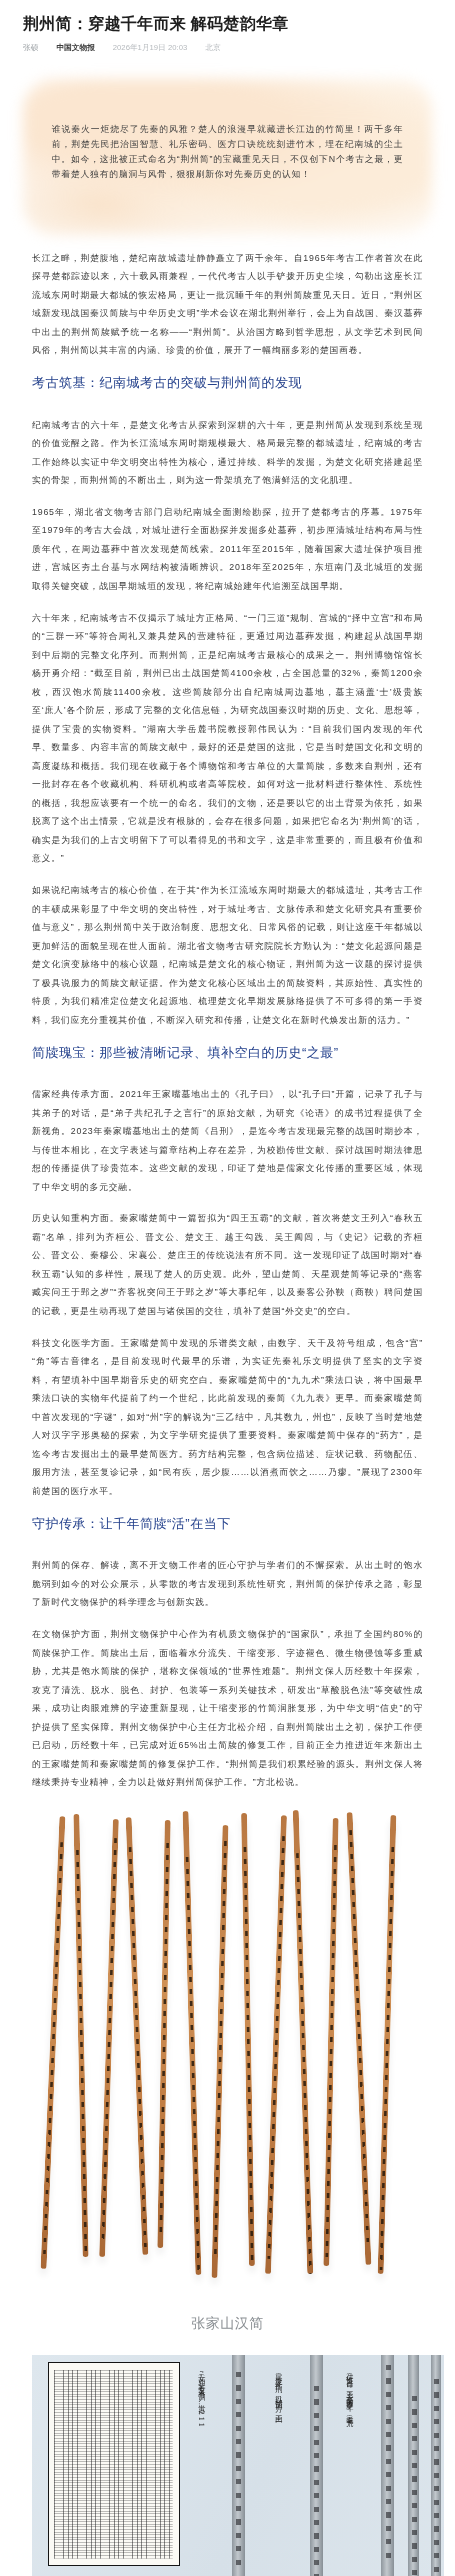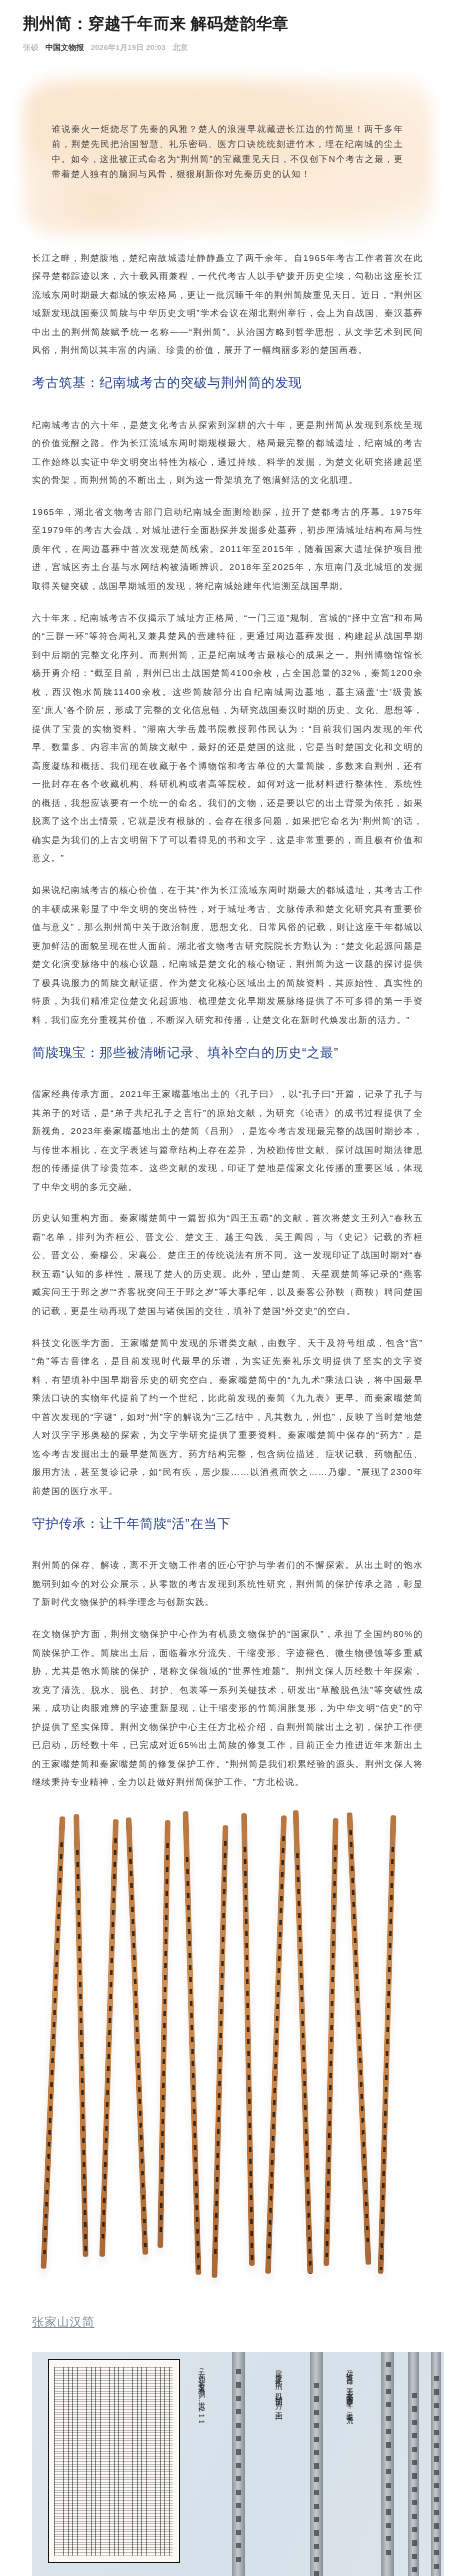--- a/index.html
+++ b/index.html
@@ -9,24 +9,24 @@
     background:#ffffff;
     font-family:"Liberation Sans","DejaVu Sans",sans-serif;
     color:#3b3b3b;
     -webkit-font-smoothing:antialiased;
   }
   .header{padding:13.4px 23px 0;}
   .title{
     font-size:16px;font-weight:700;color:#1f1f1f;
     line-height:1.4;letter-spacing:0.3px;margin:0;
   }
-  .byline{margin-top:7.7px;font-size:7.7px;color:#b6babe;display:flex;align-items:center;gap:7px;}
+  .byline{margin-top:7.7px;font-size:7.7px;color:#b6babe;display:flex;align-items:center;gap:18px;}
   .byline .author{color:#9ba0a4;}
   .byline .source{color:#3d3d3d;font-weight:600;}
-  .byline .datetime,.byline .location{color:#b6babe;font-weight:bold;}
+  .byline .datetime,.byline .location{color:#b6babe;}
 
   .article{
     padding:0 32px;
     font-size:8.8px;line-height:18.5px;letter-spacing:0.8px;
     text-align:justify;color:#3a3a3a;
   }
   .article p{margin:13.4px 0;}
 
   
   .intro{position:relative;margin:26px -9.3px 0;padding:29px 29px 40px;}
@@ -69,22 +69,22 @@
   .slip:nth-child(6){left:142px;top:1px;height:464px;transform:rotate(-1.6deg);--ink:46px;}
   .slip:nth-child(7){left:170px;top:14.4px;height:453px;transform:rotate(1.4deg);--ink:15.5px;}
   .slip:nth-child(8){left:198px;top:3.1px;height:453px;transform:rotate(-1deg);--ink:34px;}
   .slip:nth-child(9){left:226px;top:5.2px;height:459px;transform:rotate(2deg);--ink:20.6px;}
   .slip:nth-child(10){left:253px;top:0;height:464px;transform:rotate(-1.8deg);--ink:43px;}
   .slip:nth-child(11){left:281px;top:8.2px;height:448px;transform:rotate(1.2deg);--ink:27px;}
   .slip:nth-child(12){left:309px;top:2.1px;height:453px;transform:rotate(-2.4deg);--ink:17.5px;}
   .slip:nth-child(13){left:337px;top:5.2px;height:459px;transform:rotate(1.6deg);--ink:32px;}
 
   figcaption{
-    text-align:left;color:#8a8f93;font-size:12px;
-    margin-top:8.2px;line-height:1.5;letter-spacing:0.5px;text-decoration:underline;
+    text-align:center;color:#8a8f93;font-size:14px;
+    margin-top:8.2px;line-height:1.5;letter-spacing:0.5px;
   }
 
   
   .compare{
     position:relative;width:412px;height:232px;margin:20.6px auto 0;
     background:linear-gradient(115deg,#dee7ee 0%,#d6e0e8 55%,#dce5ec 100%);
     overflow:hidden;
   }
   .book{
     position:absolute;left:15.5px;top:7.2px;width:130px;height:202px;

